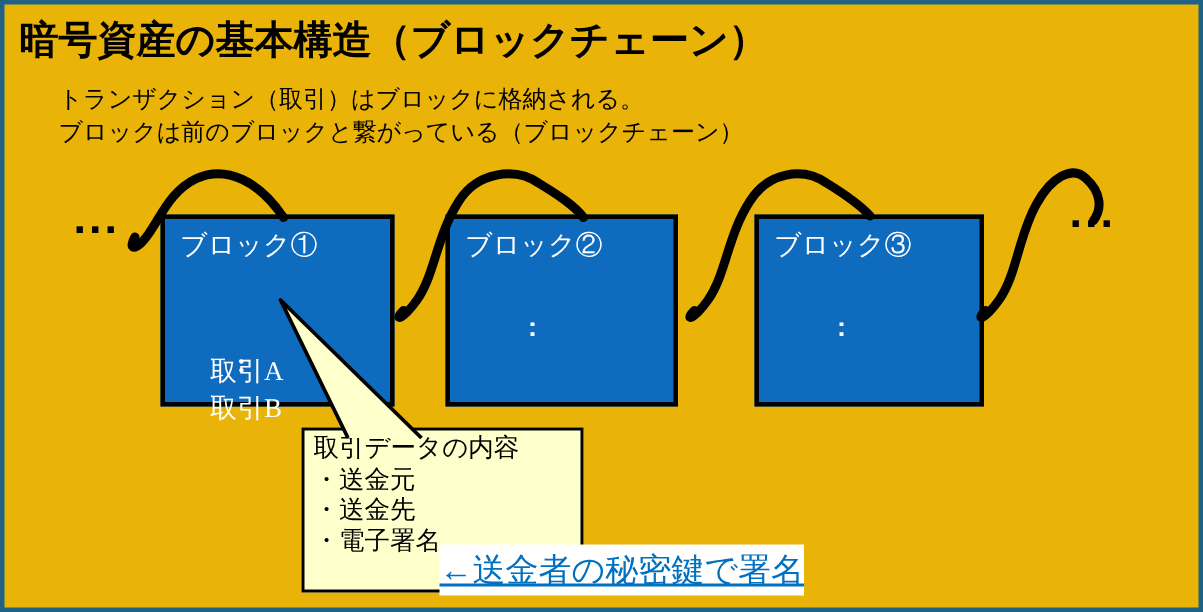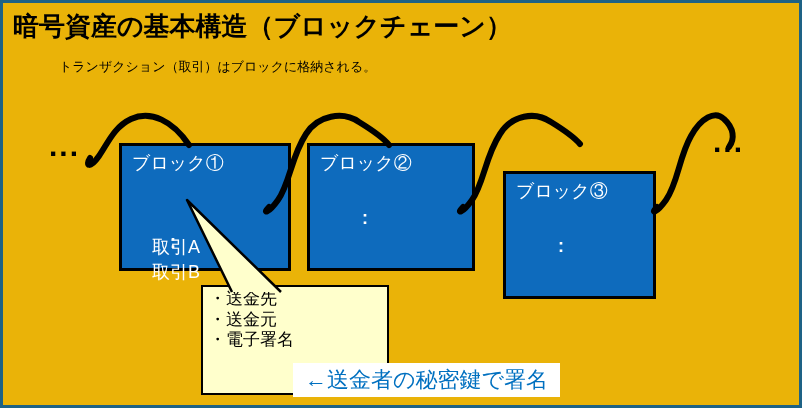--- a/index.html
+++ b/index.html
@@ -16,36 +16,36 @@
     background:#eab308;border:3px solid var(--frame-border);
     overflow:hidden;
   }
   .title{
     position:absolute;left:10px;top:6px;
     font-size:26px;font-weight:bold;color:#000;letter-spacing:0px;
     white-space:nowrap;
   }
   .subtitle{
     position:absolute;left:36px;top:53px;
-    font-size:13px;color:#000;line-height:22px;white-space:nowrap;margin-left:20px;
+    font-size:16px;color:#000;line-height:22px;white-space:nowrap;
   }
   .dots{
     position:absolute;font-size:30px;font-weight:bold;color:#000;
     letter-spacing:2px;line-height:30px;
   }
   .dots-left{left:46px;top:128px;}
   .dots-right{left:710px;top:124px;}
   .block{
     position:absolute;top:140px;height:128px;
     background:var(--block-fill);border:3px solid #000;
     color:#fff;
   }
-  .block-1{left:116px;width:172px;}
-  .block-2{left:304px;width:168px;}
-  .block-3{left:500px;width:153px;margin-top:28px;}
+  .block-1{left:104px;width:156px;font-family:Liberation Serif, serif;}
+  .block-2{left:294px;width:155px;}
+  .block-3{left:500px;width:153px;}
   .block-label{
     position:absolute;left:10px;top:5px;font-size:18px;white-space:nowrap;
   }
   .tx{position:absolute;font-size:18px;white-space:nowrap;margin-top:47px;}
   .tx-1{left:30px;top:42px;}
   .tx-2{left:30px;top:67px;}
   .colon{position:absolute;font-size:18px;font-weight:bold;}
   .colon-b1{left:48px;top:86px;}
   .colon-b23{left:52px;top:62px;}
   .overlay{
@@ -53,33 +53,34 @@
     pointer-events:none;
   }
   .callout{
     position:absolute;left:198px;top:282px;width:188px;height:110px;
     background:var(--callout-fill);border:2px solid #000;
     padding:2px 6px;font-size:17px;color:#000;line-height:20.5px;
     white-space:nowrap;
   }
   .note{
     position:absolute;left:290px;top:360px;
-    background:#fff;padding:2px 12px;
-    font-size:22px;color:var(--note-text);white-space:nowrap;
+    background:#fff;padding:2px 0;
+    font-size:22px;color:var(--note-text);white-space:nowrap;text-decoration:underline;
   }
 </style>
 </head>
 <body>
 
 <div class="frame">
 
   <div class="title">暗号資産の基本構造（ブロックチェーン）</div>
 
   <div class="subtitle">
     <div>トランザクション（取引）はブロックに格納される。</div>
+    <div>ブロックは前のブロックと繋がっている（ブロックチェーン）</div>
   </div>
 
   <div class="dots dots-left">...</div>
   <div class="dots dots-right">...</div>
 
   <div class="block block-1">
     <div class="block-label">ブロック①</div>
     <div class="tx tx-1">取引A</div>
     <div class="tx tx-2">取引B</div>
     <div class="colon colon-b1">:</div>
@@ -89,22 +90,23 @@
     <div class="block-label">ブロック②</div>
     <div class="colon colon-b23">:</div>
   </div>
 
   <div class="block block-3">
     <div class="block-label">ブロック③</div>
     <div class="colon colon-b23">:</div>
   </div>
 
   <div class="callout">
+    <div>取引データの内容</div>
+    <div>・送金元</div>
     <div>・送金先</div>
-    <div>・送金元</div>
     <div>・電子署名</div>
   </div>
 
   <div class="note">←送金者の秘密鍵で署名</div>
 
   <svg class="overlay" viewBox="0 0 802 408" xmlns="http://www.w3.org/2000/svg">
     <path d="M 87,155 C 82,163 87,166 96,153 C 105,140 111,124 128,116 C 148,107 170,118 186,142" fill="none" stroke="#000" stroke-width="6" stroke-linecap="round"></path>
     <path d="M 266,204 C 259,211 265,211 275,197 C 287,180 288,154 303,131 C 315,112 340,108 356,119 C 369,127 380,134 386,142" fill="none" stroke="#000" stroke-width="6" stroke-linecap="round"></path>
     <path d="M 460,204 C 453,211 459,211 469,197 C 481,180 482,154 497,131 C 509,112 532,108 548,119 C 561,127 571,134 577,141" fill="none" stroke="#000" stroke-width="6" stroke-linecap="round"></path>
     <path d="M 654,204 C 647,211 653,211 663,197 C 675,180 676,154 688,133 C 698,115 712,107 721,116 C 731,125 732,136 726,144" fill="none" stroke="#000" stroke-width="6" stroke-linecap="round"></path>

